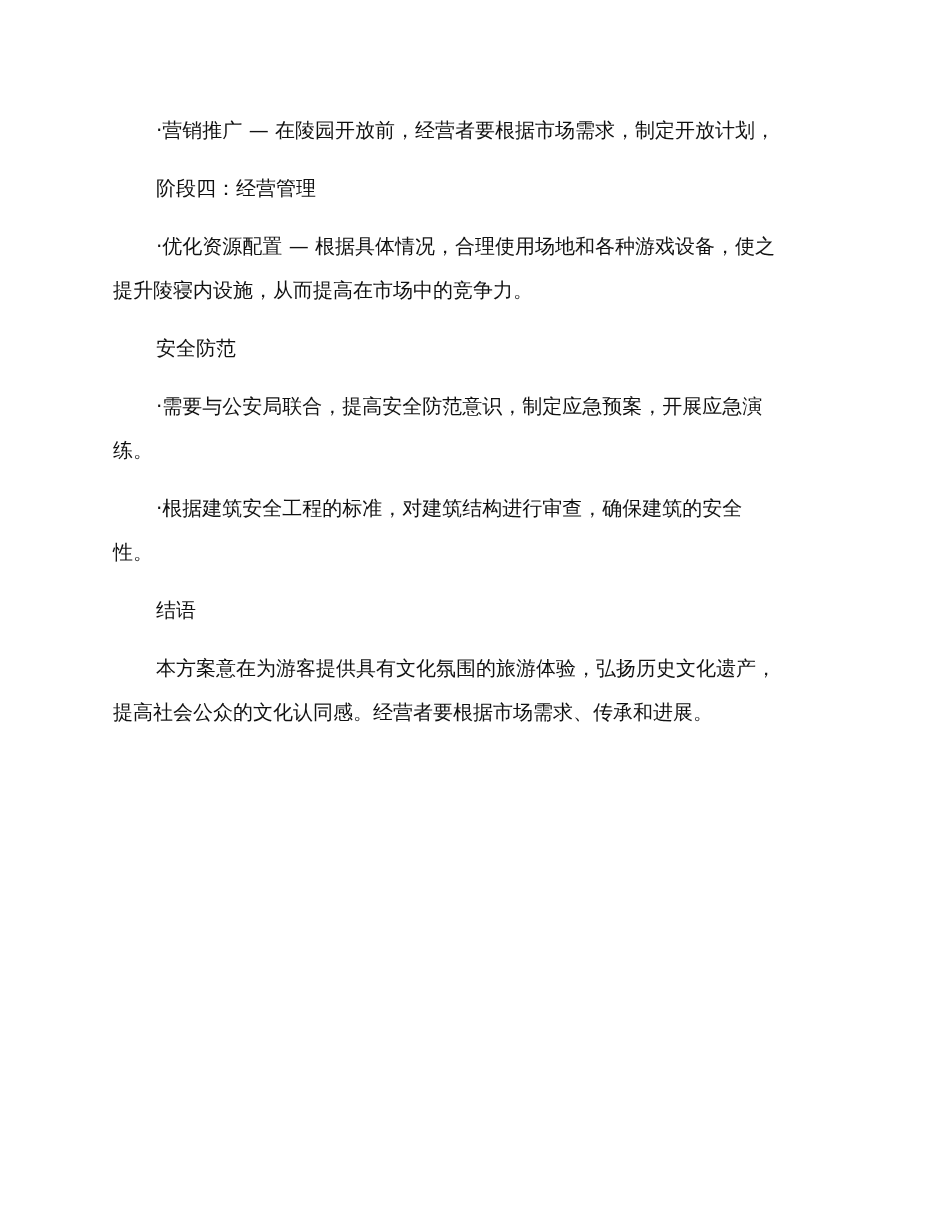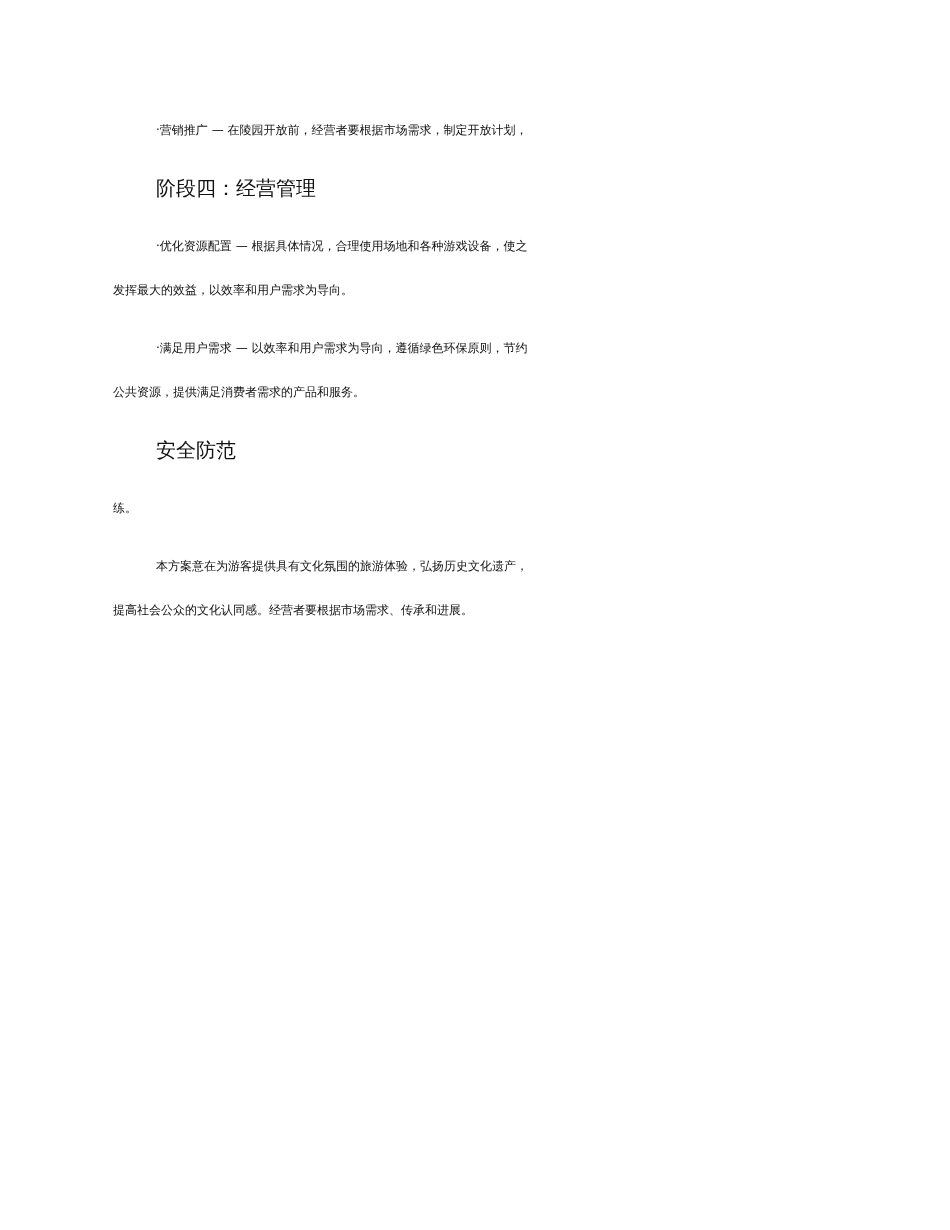--- a/index.html
+++ b/index.html
@@ -1,40 +1,42 @@
 <!DOCTYPE html>
 <html><head>
   <meta charset="utf-8">
   <style>
     html, body { margin: 0; padding: 0; background: #ffffff; }
     body { width: 950px; height: 1230px; position: relative; overflow: hidden;
       font-family: "DejaVu Sans", "Liberation Sans", sans-serif; color: #111; }
     .page { position: absolute; left: 113px; top: 108px; width: 730px; }
-    .p { font-size: 12px; line-height: 44px; margin: 0 0 14px 0; white-space: nowrap; }
+    .p { font-size: 20px; line-height: 44px; margin: 0 0 14px 0; white-space: nowrap; }
     .p .line { display: block; height: 44px; }
     .p .line.first { padding-left: 43px; }
     .h { font-size: 20px; line-height: 44px; margin: 0 0 14px 0; font-weight: normal; padding-left: 43px; }
   </style>
 </head>
 <body>
 
 <div class="page">
   <div class="p">
     <span class="line first">·营销推广 — 在陵园开放前，经营者要根据市场需求，制定开放计划，</span>
   </div>
   <div class="h">阶段四：经营管理</div>
   <div class="p">
     <span class="line first">·优化资源配置 — 根据具体情况，合理使用场地和各种游戏设备，使之</span>
-    <span class="line">发挥最大的效益，以效率和用户需求为导向。</span>
-  </div>
-  <div class="p">
-    <span class="line first">·满足用户需求 — 以效率和用户需求为导向，遵循绿色环保原则，节约</span>
-    <span class="line">公共资源，提供满足消费者需求的产品和服务。</span>
+    <span class="line">提升陵寝内设施，从而提高在市场中的竞争力。</span>
   </div>
   <div class="h">安全防范</div>
   <div class="p">
+    <span class="line first">·需要与公安局联合，提高安全防范意识，制定应急预案，开展应急演</span>
     <span class="line">练。</span>
   </div>
+  <div class="p">
+    <span class="line first">·根据建筑安全工程的标准，对建筑结构进行审查，确保建筑的安全</span>
+    <span class="line">性。</span>
+  </div>
+  <div class="h">结语</div>
   <div class="p">
     <span class="line first">本方案意在为游客提供具有文化氛围的旅游体验，弘扬历史文化遗产，</span>
     <span class="line">提高社会公众的文化认同感。经营者要根据市场需求、传承和进展。</span>
   </div>
 </div>
 
 </body></html>

